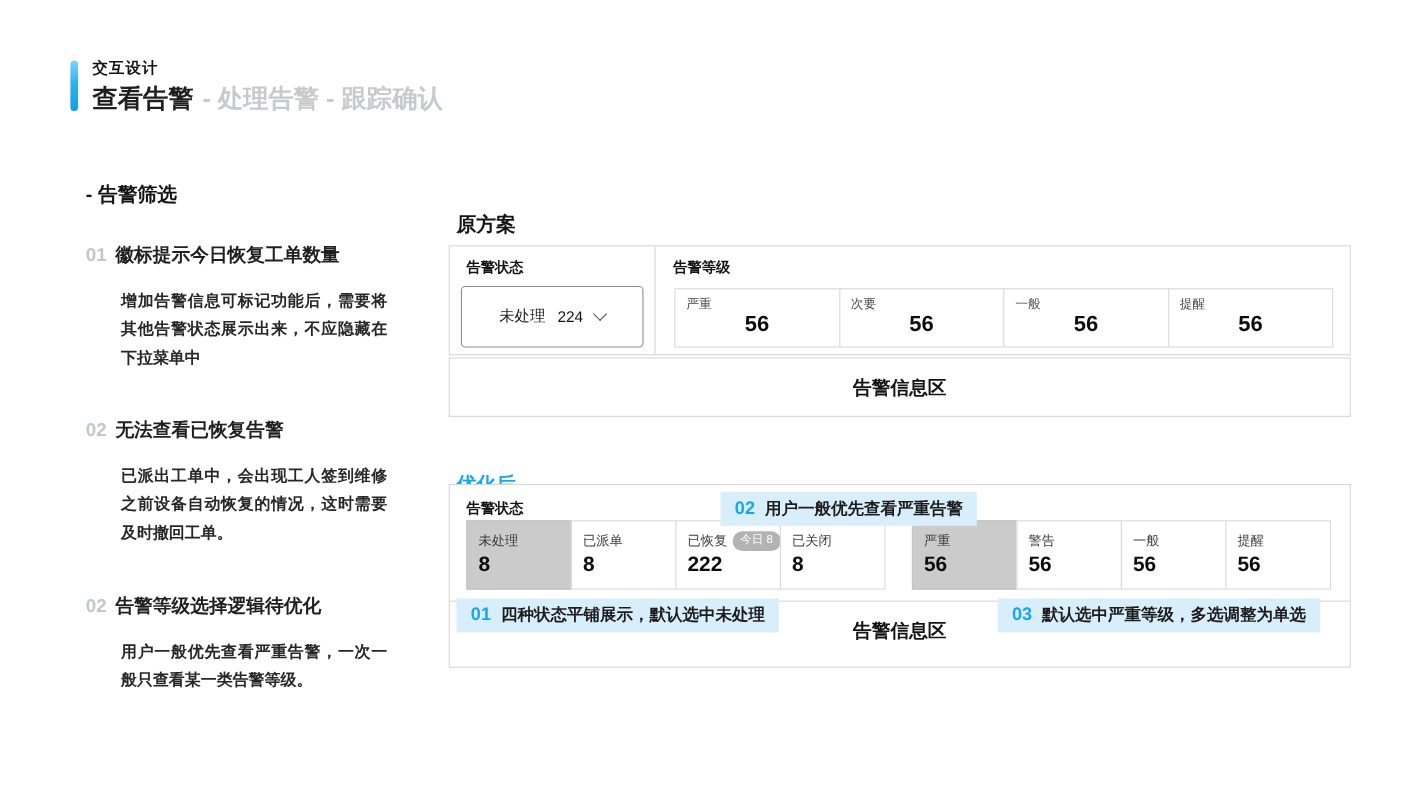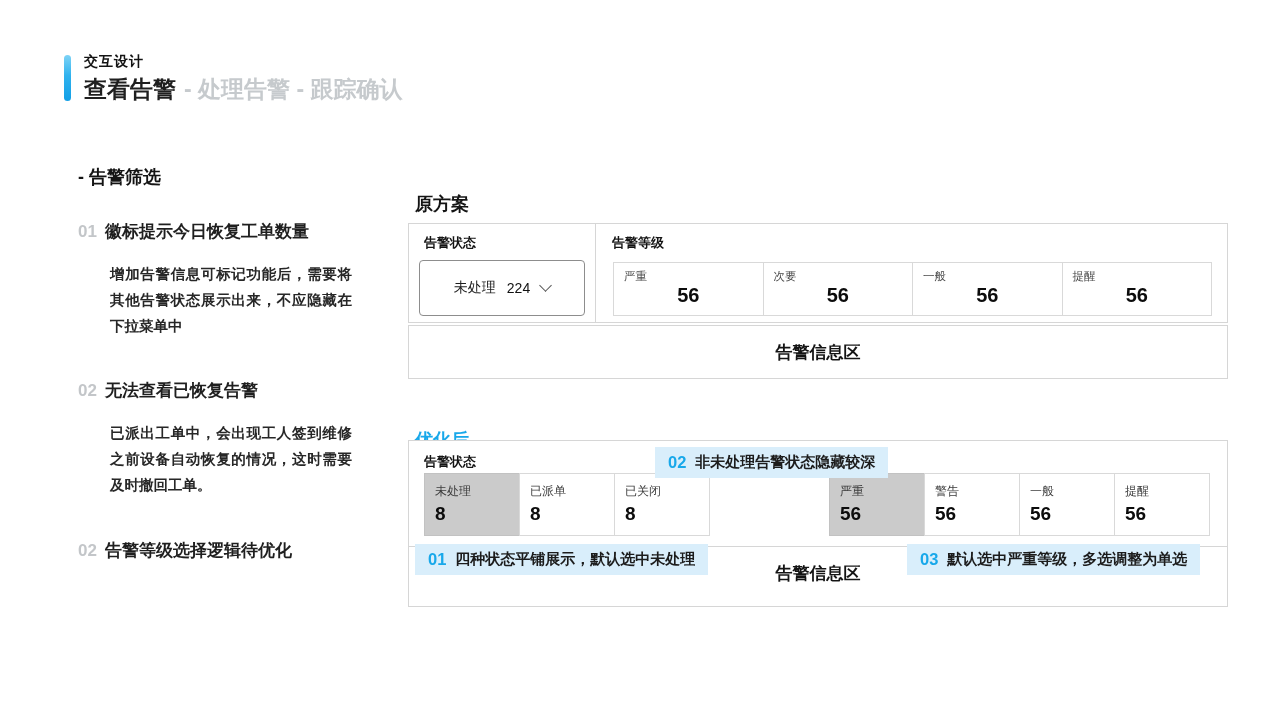--- a/index.html
+++ b/index.html
@@ -91,20 +91,21 @@
   <div class="issue-body ib1">增加告警信息可标记功能后，需要将其他告警状态展示出来，不应隐藏在下拉菜单中</div>
 
   <div class="issue-head ih2">
     <span class="num">02</span><span>无法查看已恢复告警</span>
   </div>
   <div class="issue-body ib2">已派出工单中，会出现工人签到维修之前设备自动恢复的情况，这时需要及时撤回工单。</div>
 
   <div class="issue-head ih3">
     <span class="num">02</span><span>告警等级选择逻辑待优化</span>
   </div>
+  <div class="issue-body ib3">用户一般优先查看严重告警，一次一般只查看某一类告警等级。</div>
 
   <div class="panel-title pt-original">原方案</div>
 
   <div class="panel1">
     <div class="p1-left">
       <div class="small-label">告警状态</div>
       <div class="dropdown">
         <span class="dd-text">未处理</span>
         <span class="dd-count">224</span>
         <span class="chevron"></span>
@@ -142,20 +143,27 @@
     <div class="cards-row status-group">
       <div class="card selected">
         <div class="card-label">未处理</div>
         <div class="card-value">8</div>
       </div>
       <div class="card">
         <div class="card-label">已派单</div>
         <div class="card-value">8</div>
       </div>
       <div class="card">
+        <div class="card-label">
+          <span>已恢复</span>
+          <span class="today-badge">今日 8</span>
+        </div>
+        <div class="card-value">222</div>
+      </div>
+      <div class="card">
         <div class="card-label">已关闭</div>
         <div class="card-value">8</div>
       </div>
     </div>
 
     <div class="cards-row level-group">
       <div class="card selected">
         <div class="card-label">严重</div>
         <div class="card-value">56</div>
       </div>
@@ -172,21 +180,21 @@
         <div class="card-value">56</div>
       </div>
     </div>
 
     <div class="divider2"></div>
     <div class="info2-text">告警信息区</div>
   </div>
 
   <div class="callout co-02">
     <span class="c-num">02</span>
-    <span class="c-text">非未处理告警状态隐藏较深</span>
+    <span class="c-text">用户一般优先查看严重告警</span>
   </div>
   <div class="callout co-01">
     <span class="c-num">01</span>
     <span class="c-text">四种状态平铺展示，默认选中未处理</span>
   </div>
   <div class="callout co-03">
     <span class="c-num">03</span>
     <span class="c-text">默认选中严重等级，多选调整为单选</span>
   </div>
 

